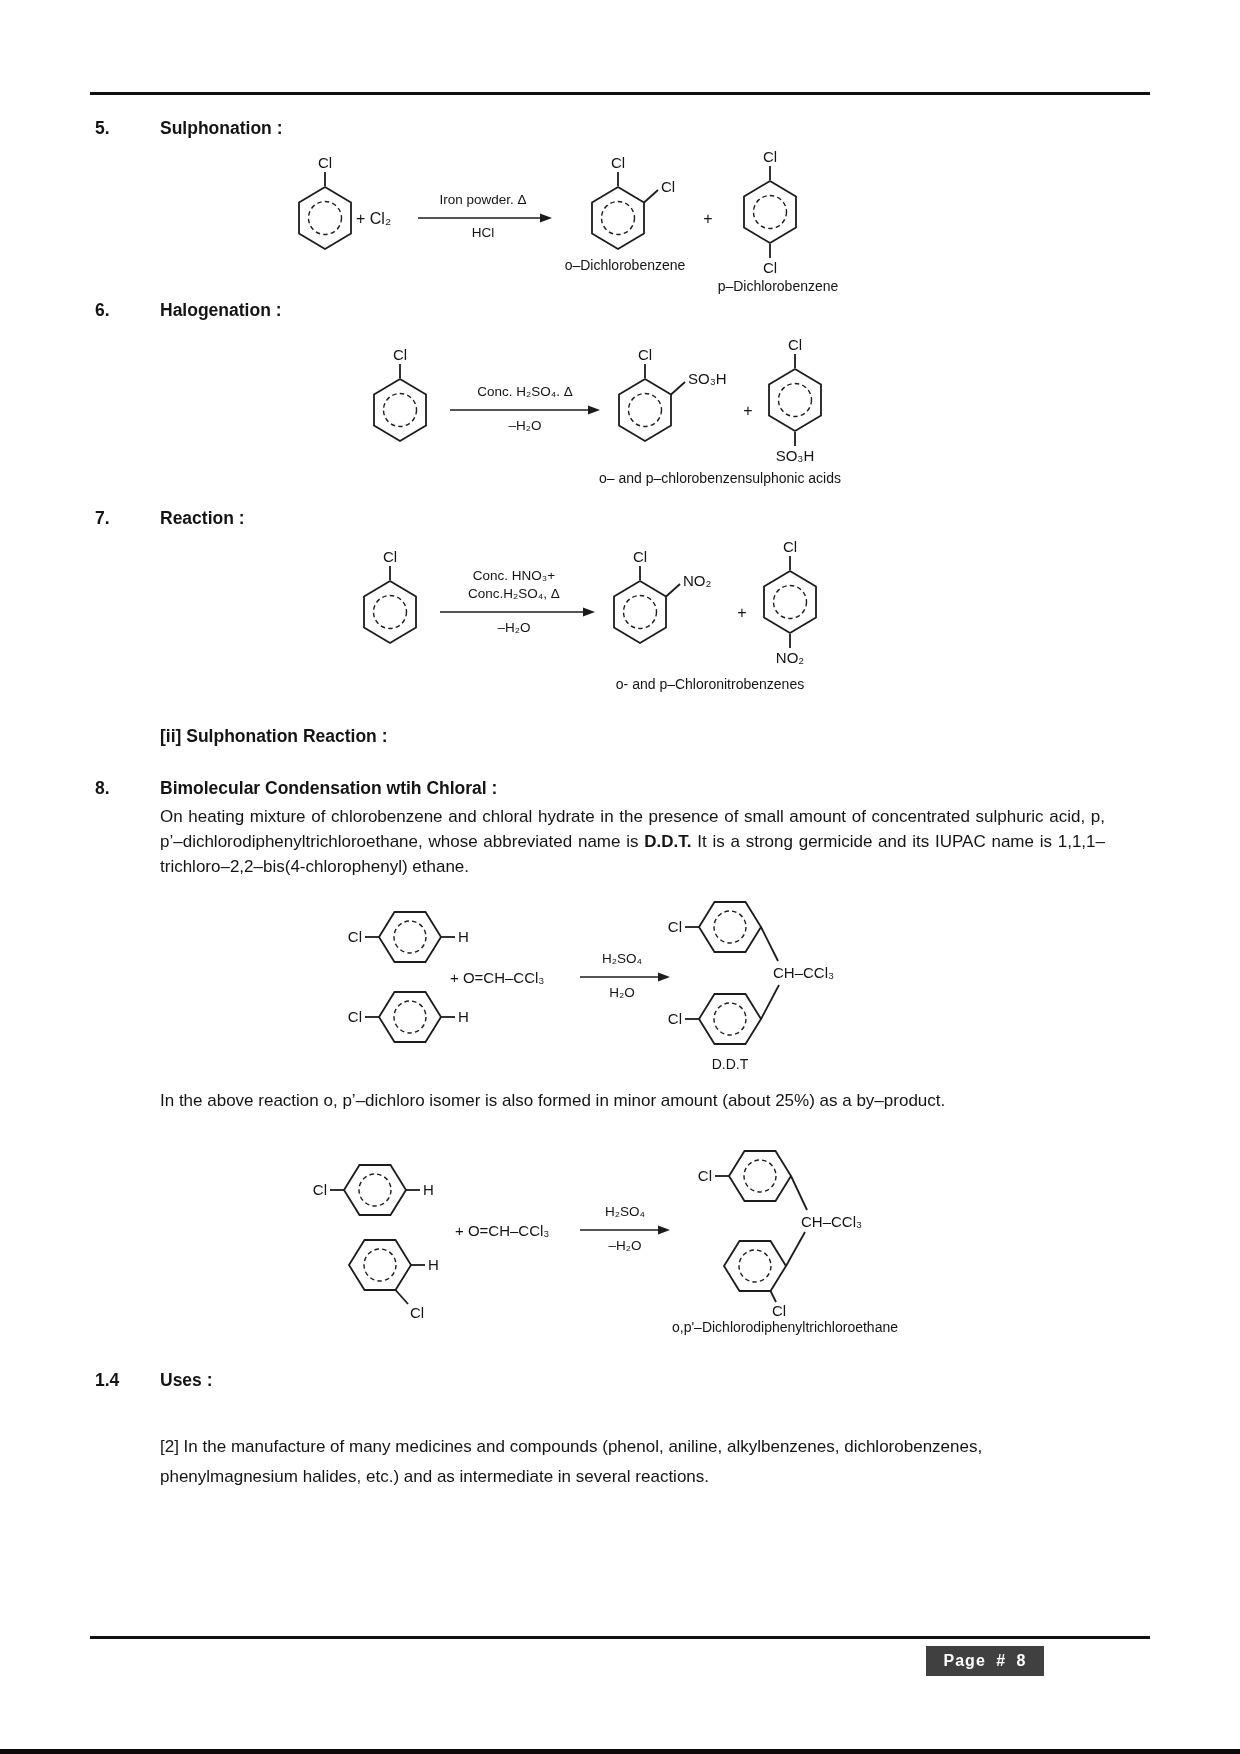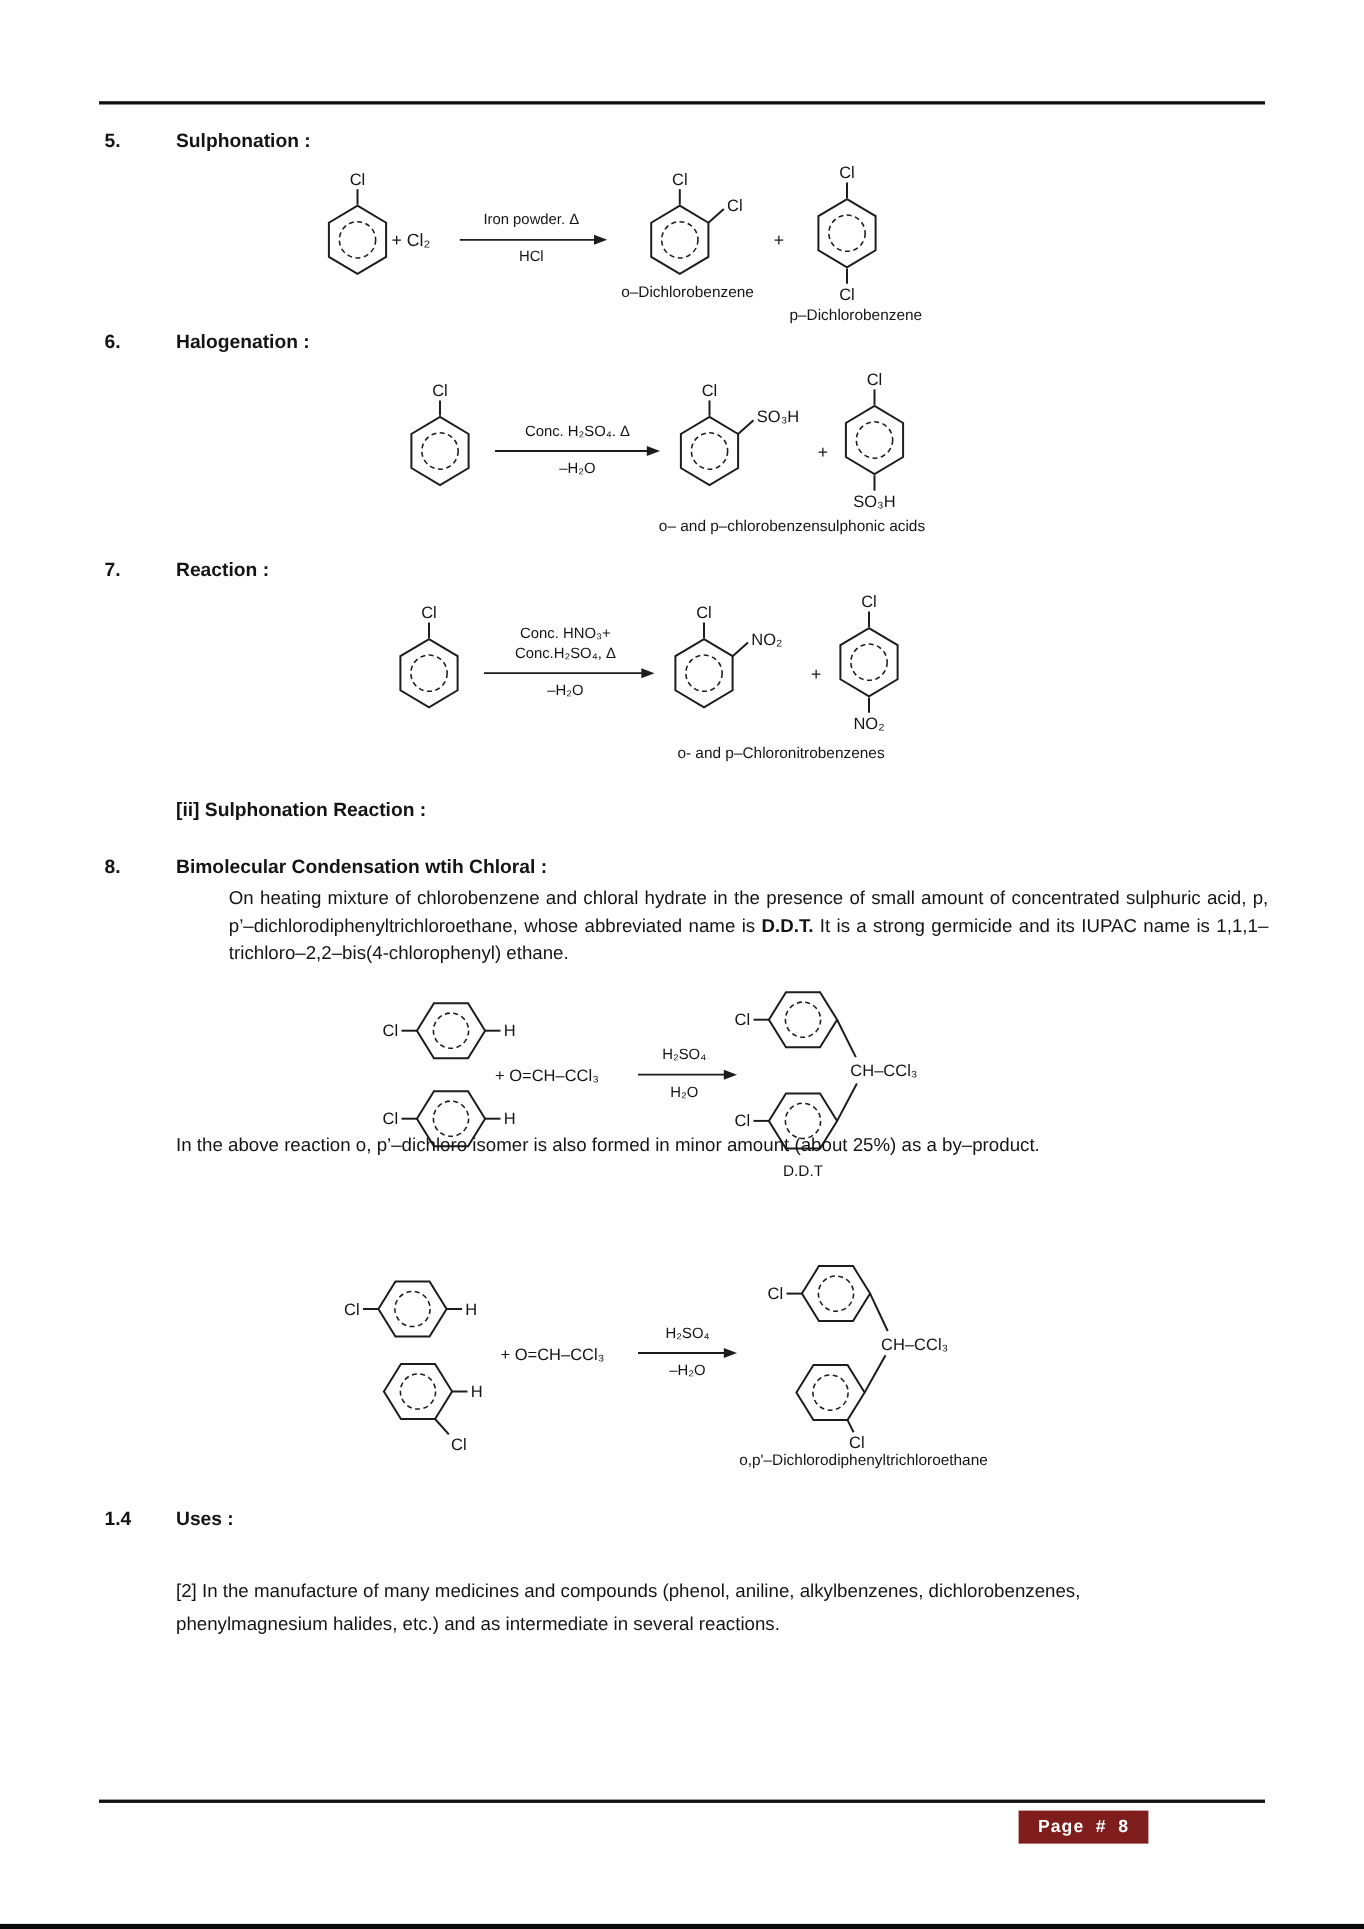--- a/index.html
+++ b/index.html
@@ -3,23 +3,23 @@
 <meta charset="utf-8">
 <style>
   html,body{margin:0;padding:0;background:#ffffff;}
   .page{position:relative;width:1240px;height:1754px;background:#ffffff;
         font-family:"Liberation Sans", sans-serif;color:#141414;overflow:hidden;}
   .abs{position:absolute;}
   .rule{position:absolute;left:90px;width:1060px;height:3px;background:#111;}
   .hnum{position:absolute;left:95px;font-weight:bold;font-size:17.5px;}
   .htitle{position:absolute;left:160px;font-weight:bold;font-size:17.5px;}
   .body-text{position:absolute;left:160px;width:945px;font-size:17px;line-height:25px;}
-  .just{text-align:justify;margin-left:48px;}
+  .just{text-align:justify;}
   .uses-line{position:absolute;left:160px;width:945px;font-size:17px;line-height:30px;}
-  .footer-box{position:absolute;left:926px;top:1646px;width:118px;height:30px;background:#7f1d1d;
+  .footer-box{position:absolute;left:926px;top:1646px;width:118px;height:30px;background:#404040;
               color:#ffffff;font-weight:bold;font-size:16px;text-align:center;line-height:30px;
               letter-spacing:1px;word-spacing:5px;}
   .bottom-strip{position:absolute;left:0;top:1749px;width:1240px;height:5px;background:#0a0a0a;}
   svg{overflow:visible;}
   svg text{font-family:"Liberation Sans", sans-serif;fill:#141414;}
   .ring{fill:none;stroke:#1c1c1c;stroke-width:1.8;}
   .ringc{fill:none;stroke:#1c1c1c;stroke-width:1.4;stroke-dasharray:4.5 3.2;}
   .bond{stroke:#1c1c1c;stroke-width:1.8;}
   .arrowline{stroke:#1c1c1c;stroke-width:1.6;}
   .ah{fill:#1c1c1c;stroke:none;}
@@ -187,21 +187,21 @@
       <line class="bond" x1="471" y1="32" x2="488" y2="66"></line>
       <use href="#benzH" transform="translate(440,124)"></use>
       <line class="bond" x1="409" y1="124" x2="395" y2="124"></line>
       <text class="atom" x="392" y="129" text-anchor="end">Cl</text>
       <line class="bond" x1="471" y1="124" x2="489" y2="90"></line>
       <text class="chain" x="483" y="83">CH–CCl₃</text>
       <text class="cap" x="440" y="174" text-anchor="middle">D.D.T</text>
     </g>
   </svg>
 
-  <div class="body-text" style="top:1028px">In the above reaction o, p’–dichloro isomer is also formed in minor amount (about 25%) as a by–product.</div>
+  <div class="body-text" style="top:1088px">In the above reaction o, p’–dichloro isomer is also formed in minor amount (about 25%) as a by–product.</div>
 
   <svg class="abs" style="left:280px;top:1128px" width="650" height="215">
     <g>
       <use href="#benzH" transform="translate(95,62)"></use>
       <line class="bond" x1="64" y1="62" x2="50" y2="62"></line>
       <text class="atom" x="47" y="67" text-anchor="end">Cl</text>
       <line class="bond" x1="126" y1="62" x2="140" y2="62"></line>
       <text class="atom" x="143" y="67">H</text>
     </g>
     <g>

